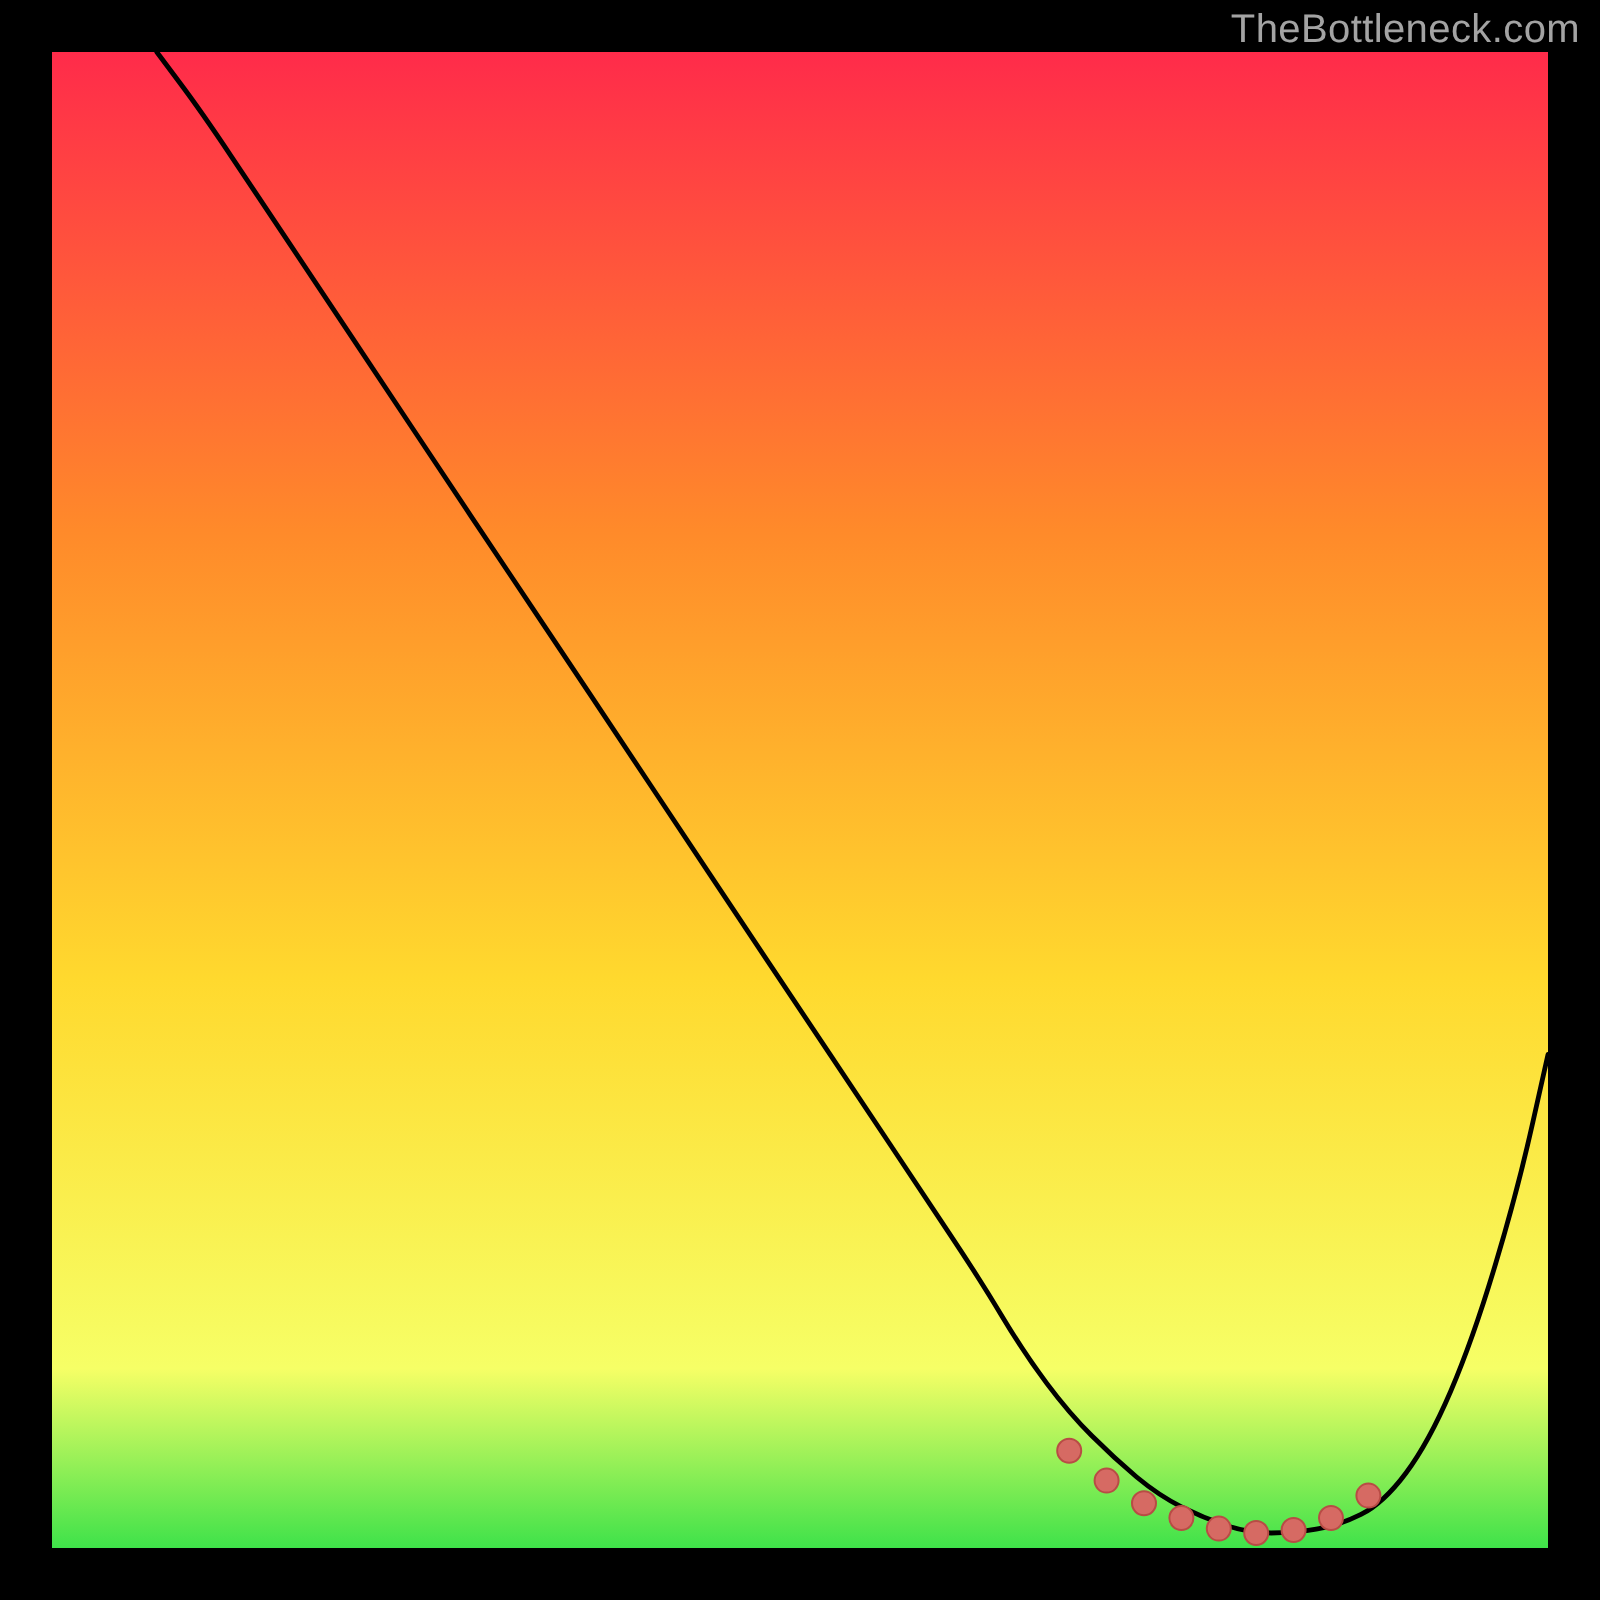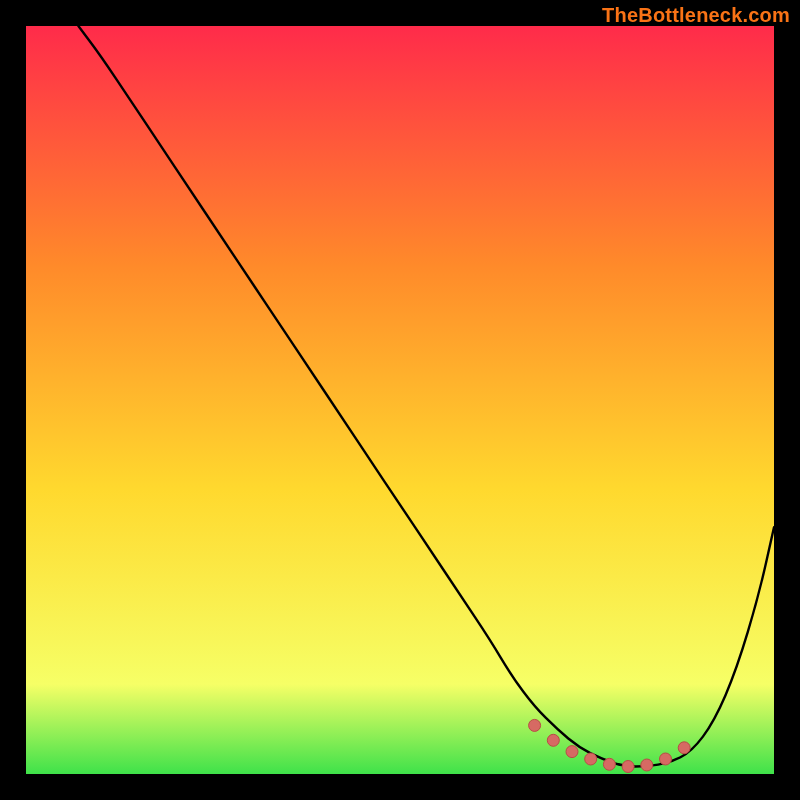--- a/index.html
+++ b/index.html
@@ -24,22 +24,22 @@
     top: 0;
     width: 748px;
     height: 748px;
   }
   .watermark {
     position: absolute;
     top: 4px;
     right: 10px;
     font-family: Arial, Helvetica, sans-serif;
     font-size: 20px;
-    font-weight: 700;
-    color: #f97316;
+    font-weight: 400;
+    color: #a3a3a3;
     letter-spacing: 0.2px;
   }
   svg { display: block; }
 </style>
 </head>
 <body>
 
 <div class="frame">
   <svg class="plot" viewBox="0 0 748 748" preserveAspectRatio="none">
     <defs>

